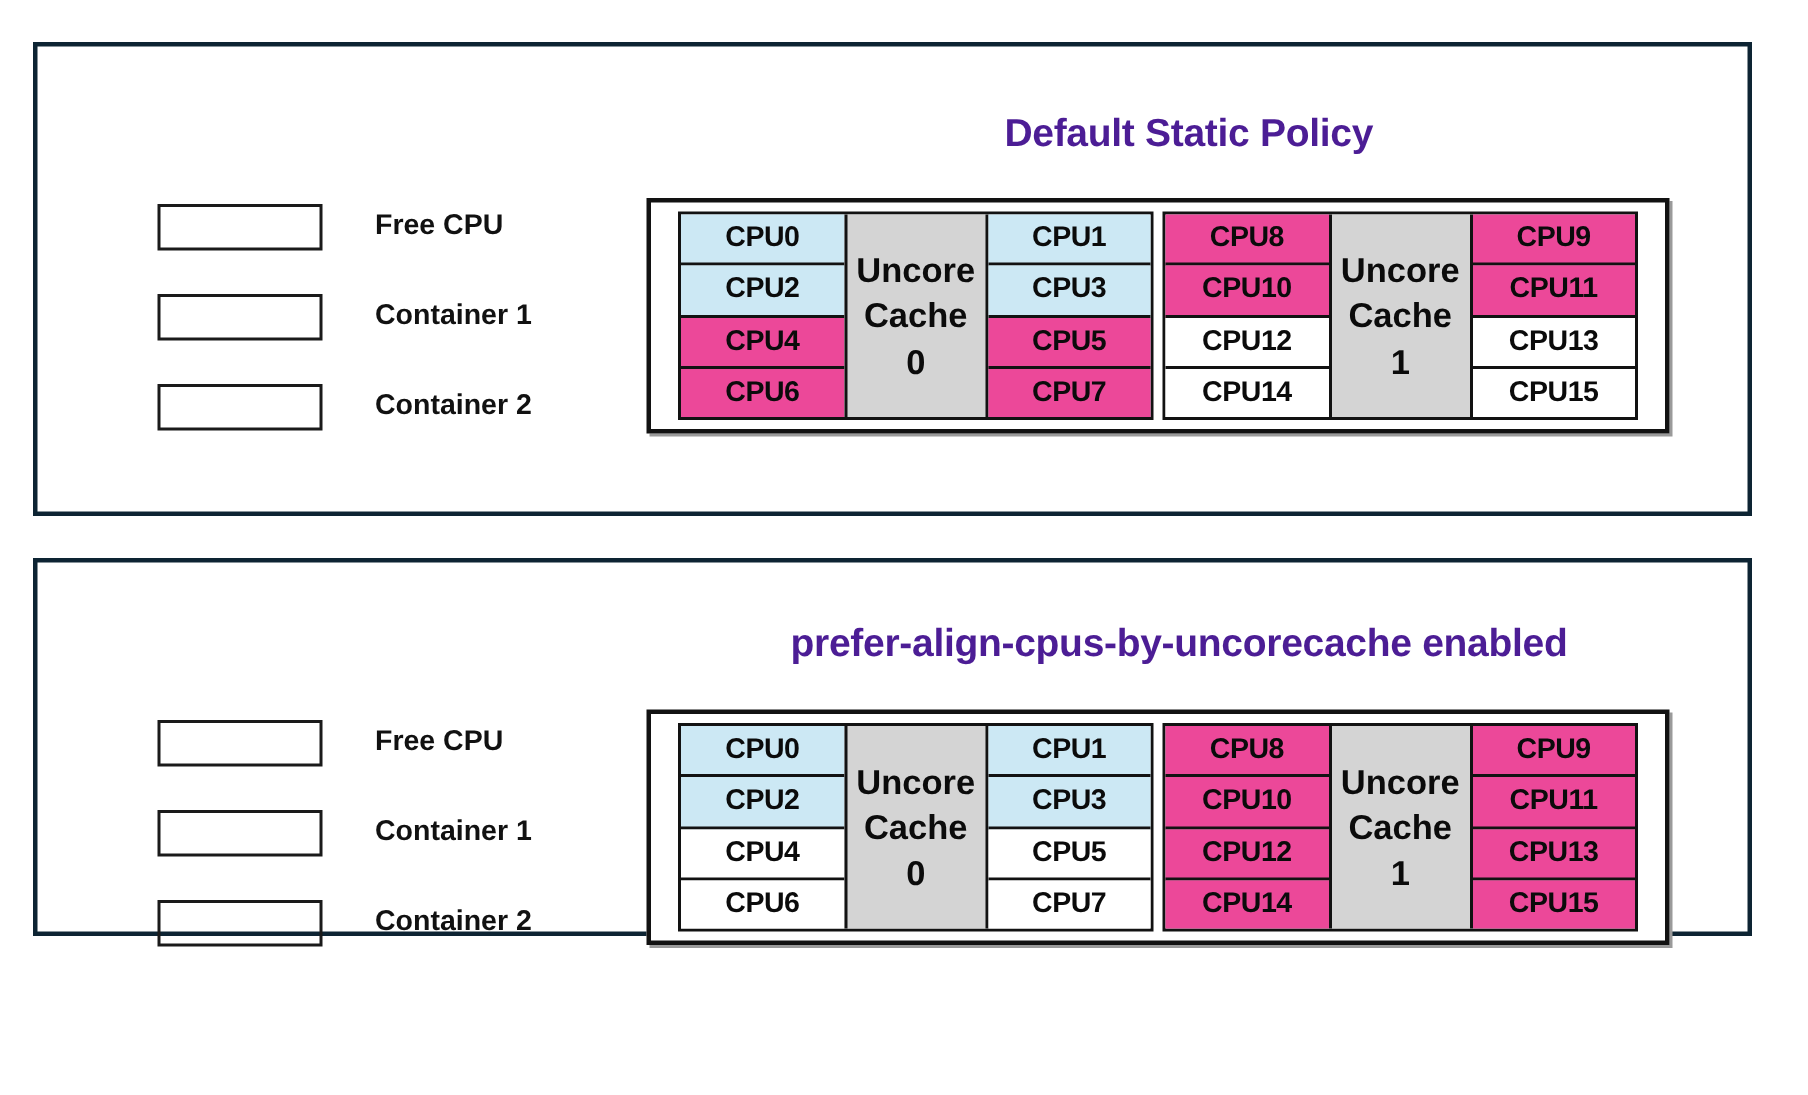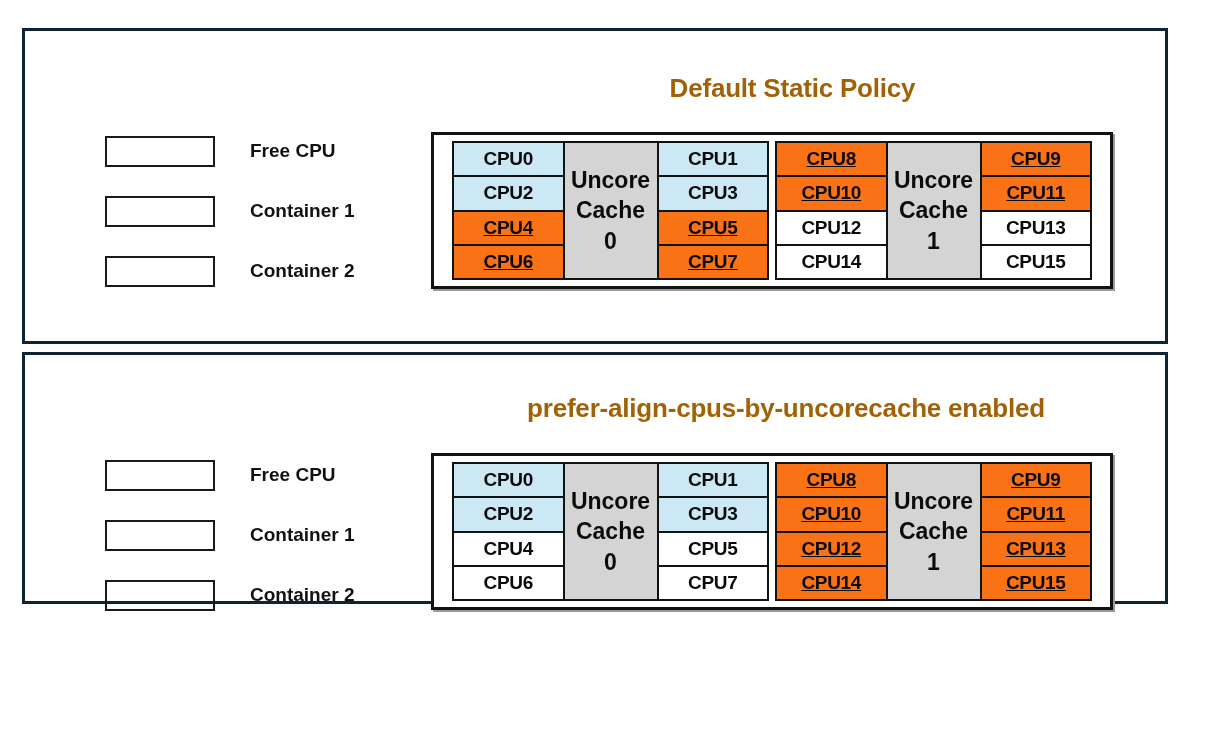--- a/index.html
+++ b/index.html
@@ -17,29 +17,29 @@
 
   .panel {
     position: absolute;
     left: 22px;
     width: 1146px;
     border: 3px solid #0d2433;
     box-sizing: border-box;
     background: #ffffff;
   }
   #panel-0 { top: 28px;  height: 316px; }
-  #panel-1 { top: 352px; height: 252px; }
+  #panel-1 { top: 372px; height: 252px; }
 
   .panel-title {
     position: absolute;
     left: 0;
     right: 0;
     text-align: center;
     font-weight: bold;
-    color: #a16207;
+    color: #4c1d95;
     letter-spacing: -0.2px;
     white-space: nowrap;
   }
   #panel-0 .panel-title {
     top: 42px;
     font-size: 26px;
     padding-left: 395px;
   }
   #panel-1 .panel-title {
     top: 38px;
@@ -111,21 +111,21 @@
     font-weight: bold;
     color: #0b0b0b;
     border-bottom: 2px solid #121212;
     box-sizing: border-box;
     letter-spacing: -0.3px;
   }
   .cpu-col .cpu-cell:last-child { border-bottom: none; }
 
   .cpu-cell.free      { background: #ffffff; }
   .cpu-cell.container1{ background: #cce8f4; }
-  .cpu-cell.container2{ background: #f97316; text-decoration: underline; }
+  .cpu-cell.container2{ background: #ec4899; }
 
   .cache-label {
     flex: 0 0 96px;
     background: #d4d4d4;
     border-left: 2px solid #121212;
     border-right: 2px solid #121212;
     display: flex;
     flex-direction: column;
     align-items: center;
     justify-content: center;

